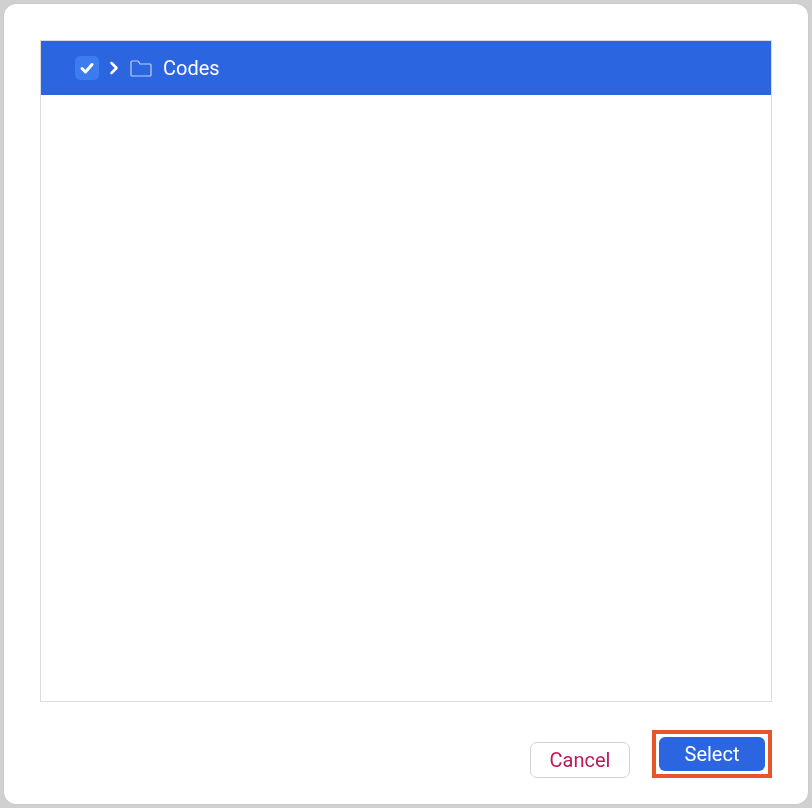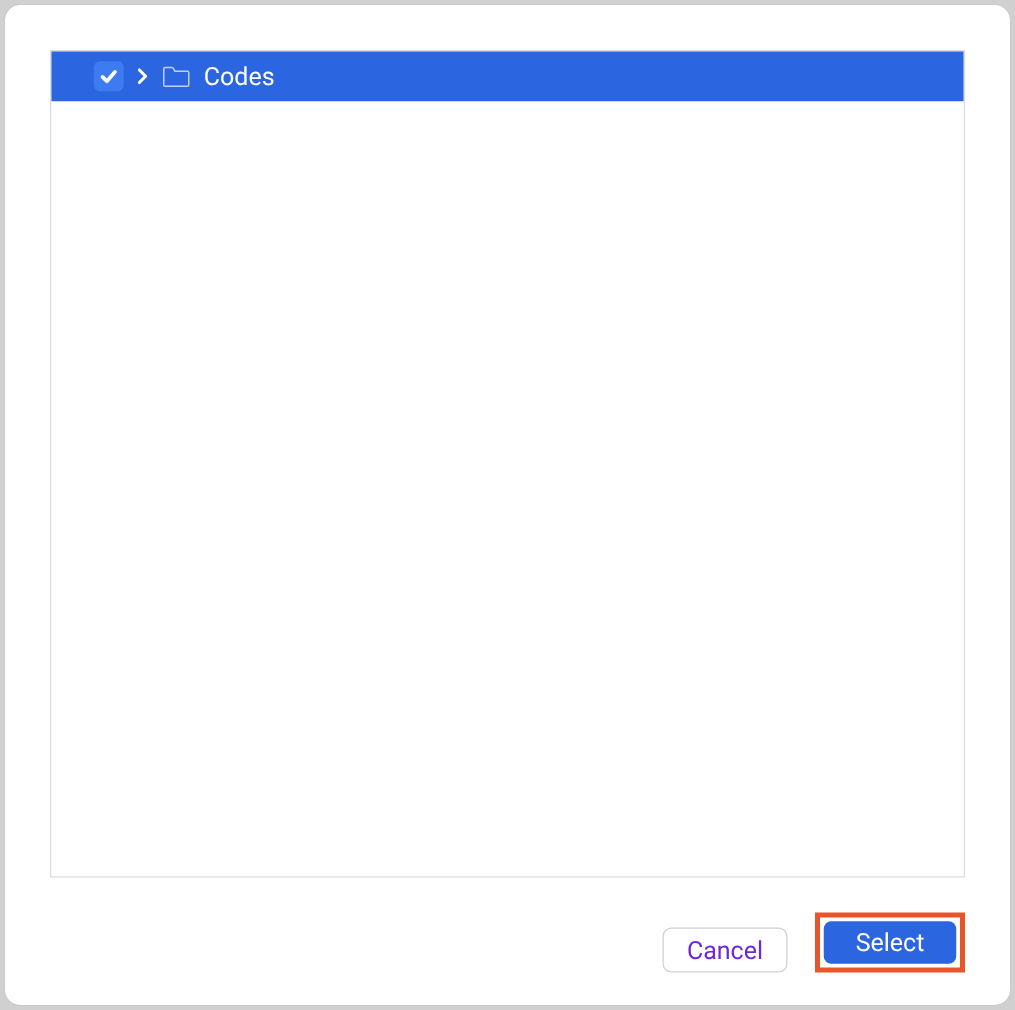--- a/index.html
+++ b/index.html
@@ -29,21 +29,21 @@
     }
     
     .tree-panel {
       flex: 1;
       border: 1px solid #dcdcdc;
       background: #ffffff;
       overflow: hidden;
     }
     
     .tree-row {
-      height: 40px;
+      height: 54px;
       background: #2b66e0;
       display: flex;
       align-items: center;
       padding-left: 34px;
       gap: 10px;
       color: #ffffff;
       font-size: 20px;
     }
     
     .checkbox-wrapper {
@@ -110,21 +110,21 @@
       display: flex;
       align-items: center;
       justify-content: center;
       cursor: pointer;
       border: none;
       font-family: inherit;
     }
     
     .btn-cancel {
       background: #ffffff;
-      color: #6d28d9;
+      color: #be185d;
       border: 1px solid #d0d0d0;
       min-width: 100px;
       margin-top: 12px;
     }
     
     .select-highlight {
       border: 4px solid #e8552b;
       padding: 3px;
       display: inline-flex;
     }

